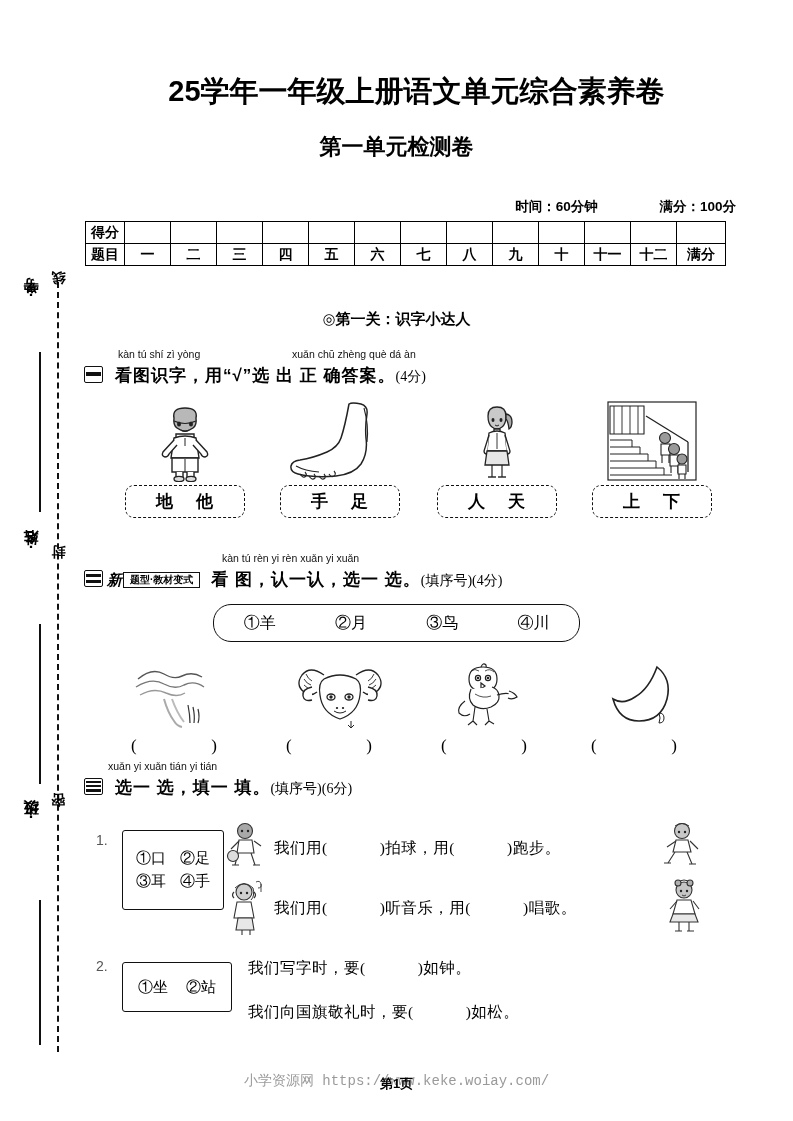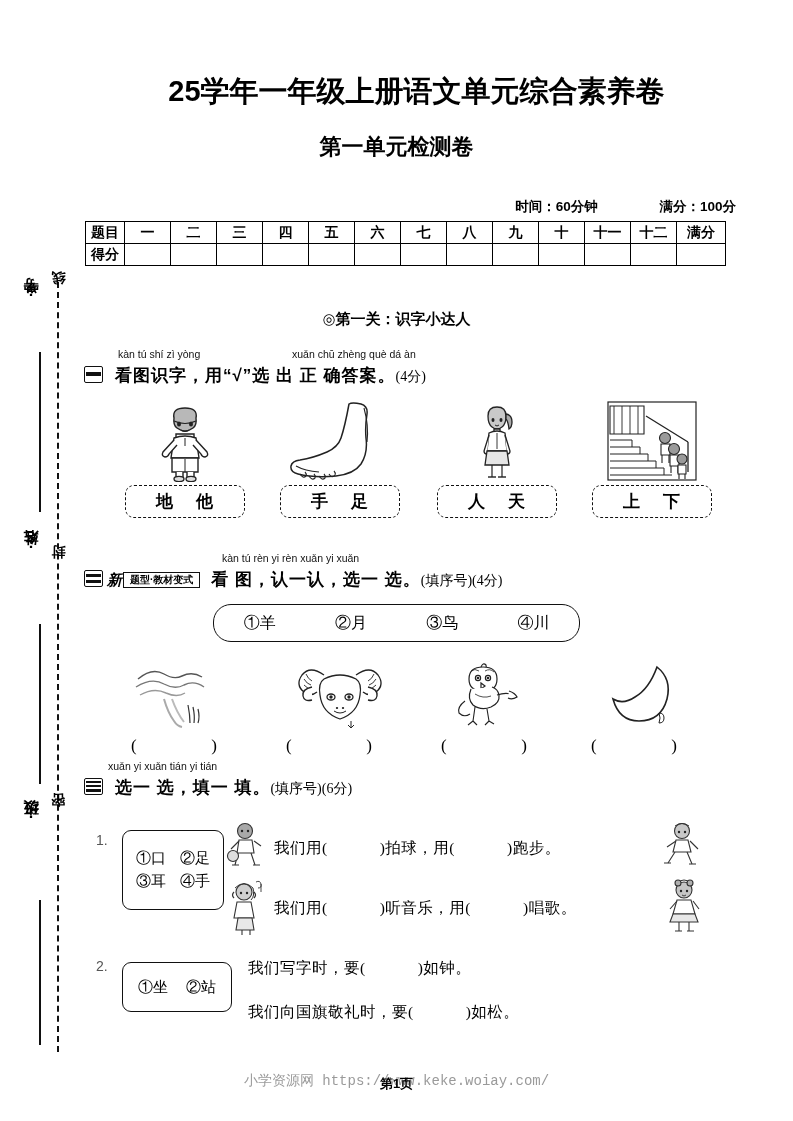--- a/index.html
+++ b/index.html
@@ -158,21 +158,21 @@
 
   
   .q3-item{position:absolute;}
   .q3-idx{
     position:absolute;left:0;top:0;
     font-family:"Liberation Sans","DejaVu Sans",sans-serif;
     font-size:14px;color:#555;
   }
   .opt-card{
     position:absolute;
-    border:1.4px solid #111;border-radius:9px;
+    border:1.4px solid #111;border-radius:3px;
     font-family:"Liberation Serif","DejaVu Serif",serif;
     font-size:15px;
     display:flex;flex-direction:column;justify-content:center;
   }
   .opt-card .line{
     display:flex;justify-content:space-around;padding:2px 6px;
   }
   .sent{
     position:absolute;
     font-family:"Liberation Serif","DejaVu Serif",serif;
@@ -218,50 +218,50 @@
   <div class="title-sub">第一单元检测卷</div>
 
   <div class="meta-line">
     <span>时间：60分钟</span>
     <span>满分：100分</span>
   </div>
 
   <table class="score-table">
     <tbody>
         <tr>
+      <td class="head-col">得分</td>
+      <td></td>
+      <td></td>
+      <td></td>
+      <td></td>
+      <td></td>
+      <td></td>
+      <td></td>
+      <td></td>
+      <td></td>
+      <td></td>
+      <td></td>
+      <td></td>
+      <td></td>
+    </tr>
+    <tr>
       <td class="head-col">题目</td>
       <td class="num-col">一</td>
       <td class="num-col">二</td>
       <td class="num-col">三</td>
       <td class="num-col">四</td>
       <td class="num-col">五</td>
       <td class="num-col">六</td>
       <td class="num-col">七</td>
       <td class="num-col">八</td>
       <td class="num-col">九</td>
       <td class="num-col">十</td>
       <td class="num-col">十一</td>
       <td class="num-col">十二</td>
       <td class="full-col">满分</td>
-    </tr>
-    <tr>
-      <td class="head-col">得分</td>
-      <td></td>
-      <td></td>
-      <td></td>
-      <td></td>
-      <td></td>
-      <td></td>
-      <td></td>
-      <td></td>
-      <td></td>
-      <td></td>
-      <td></td>
-      <td></td>
-      <td></td>
     </tr>
   </tbody>
     </table>
 
   <div class="level-head">◎第一关：识字小达人</div>
 
   <div class="pinyin-row" style="left:118px;top:348px;">kàn tú shí zì  yòng</div>
   <div class="pinyin-row" style="left:292px;top:348px;">xuǎn chū zhèng què dá  àn</div>
   <div class="q-head" style="top:364px;">
     <span class="q-num n1"><i></i></span><span class="q-title">看图识字，用“√”选 出  正  确答案。</span><span class="q-pts">(4分)</span>

